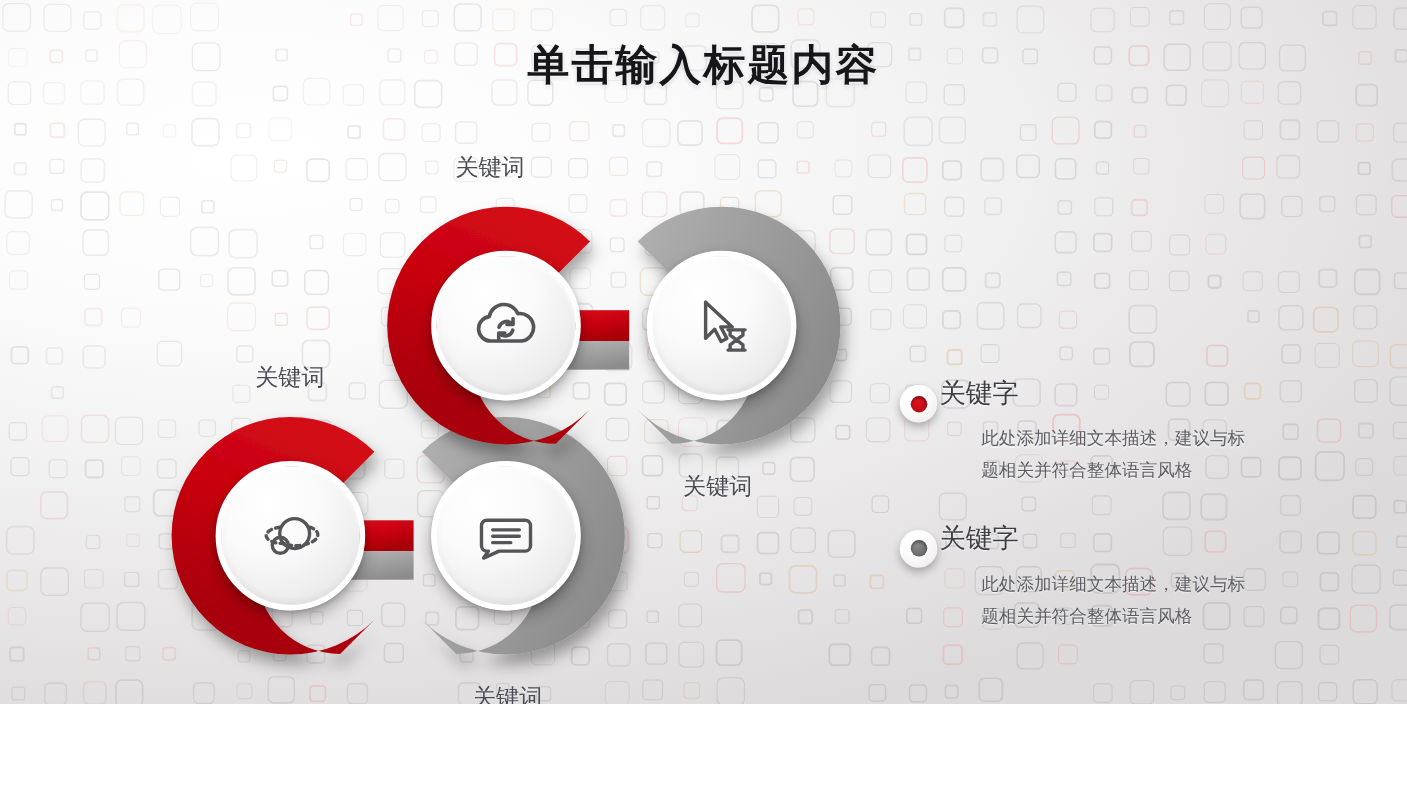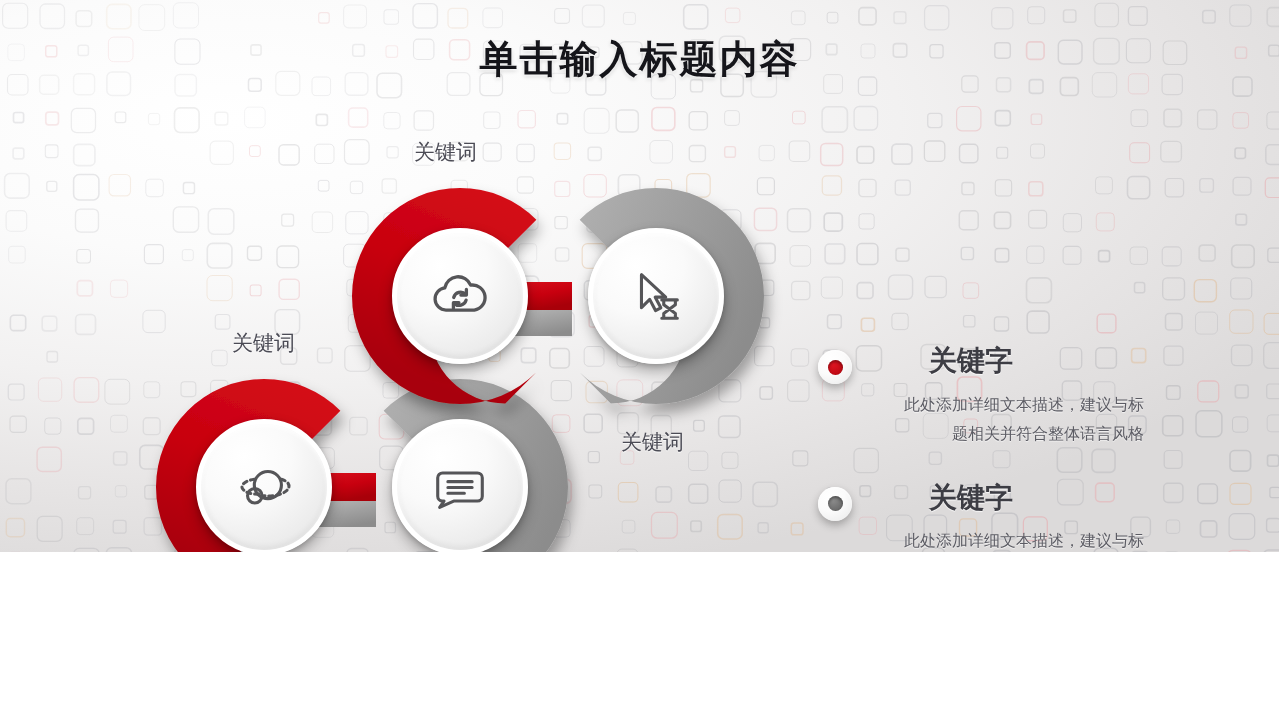--- a/index.html
+++ b/index.html
@@ -5,21 +5,21 @@
   * { margin:0; padding:0; box-sizing:border-box; }
 
   html, body {
     width:1279px; height:720px;
     overflow:hidden;
     font-family:"Liberation Sans","DejaVu Sans",sans-serif;
   }
 
   #slide {
     position:relative;
-    width:1279px; height:552px;
+    width:1279px; height:640px;
     overflow:hidden;
     background:
       radial-gradient(ellipse 95% 85% at 18% 22%, #ffffff 0%, #fbfbfb 28%, #f2f1f1 55%, #e7e5e5 78%, #dcdada 100%),
       linear-gradient(128deg, #ffffff 0%, #f7f6f6 38%, #e9e7e7 70%, #d7d4d4 100%);
   }
 
   
   #bg-pattern {
     position:absolute; inset:0;
     pointer-events:none;
@@ -91,35 +91,34 @@
   }
   .bullet-dot i {
     display:block;
     width:15px; height:15px; border-radius:50%;
     box-shadow:inset 0 2px 3px rgba(0,0,0,0.35);
   }
   .dot-red    i { background:radial-gradient(circle at 36% 30%, #e01421 0%, #c00a14 70%, #9c0610 100%); }
   .dot-gray   i { background:radial-gradient(circle at 36% 30%, #8c8c8c 0%, #6e6e6e 65%, #545454 100%); }
 
   .bullet-head {
-    margin-left:111px;
-    font-size:28px; font-weight:bold;
+    margin-left:36px;
+    font-size:24px; font-weight:normal;
     color:#3d3d44;
     text-shadow:0 1px 1px rgba(255,255,255,0.85);
     line-height:1.2;
   }
   .bullet-body {
     margin-left:74px;
     margin-top:12px;
     font-size:16px;
     color:#5c5c64;
     line-height:1.85;
     width:252px;
     text-shadow:0 1px 1px rgba(255,255,255,0.7);
-    text-align:right;
   }
 </style>
 </head>
 <body>
 
 <div id="slide">
 
   <svg id="bg-pattern" viewBox="0 0 1279 720" width="1279" height="720" aria-hidden="true">
       <rect x="2.6" y="3.2" width="25.1" height="25.1" rx="5.5" fill="none" stroke="#b9b9bd" stroke-width="1.14" opacity="0.243"></rect>
       <rect x="40.0" y="4.0" width="24.5" height="24.5" rx="5.4" fill="none" stroke="#b9b9bd" stroke-width="1.26" opacity="0.213"></rect>

